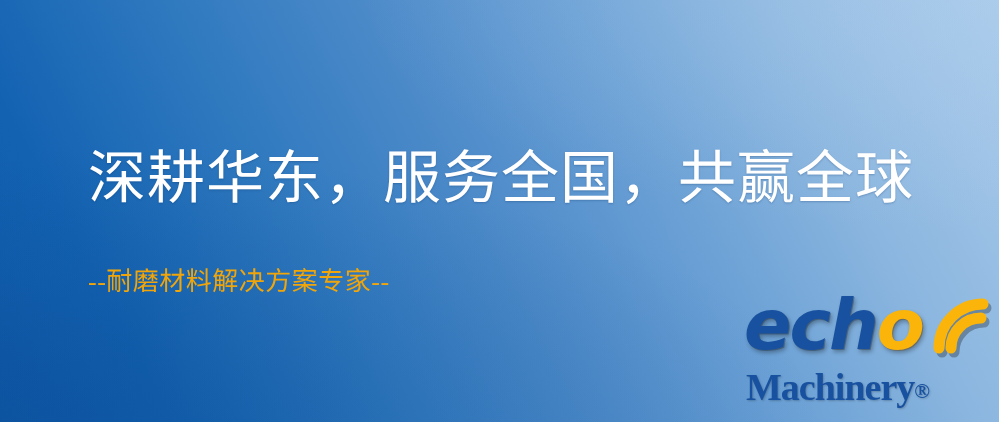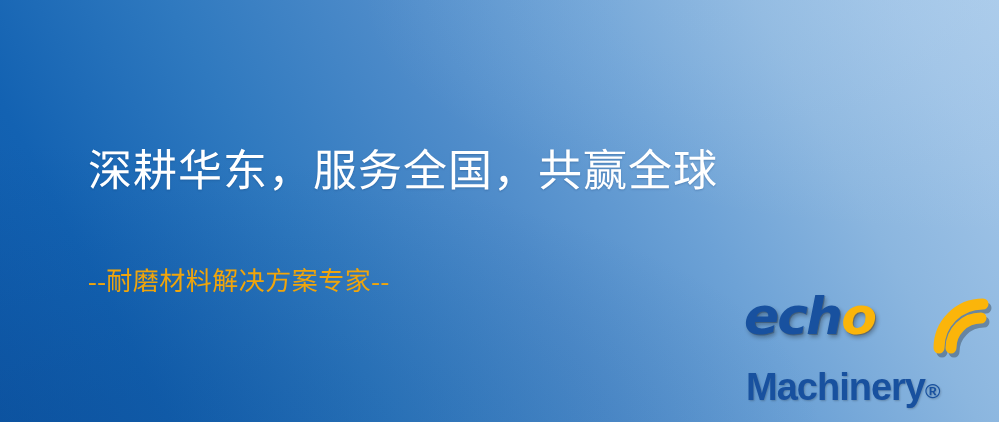--- a/index.html
+++ b/index.html
@@ -37,21 +37,21 @@
       radial-gradient(125% 100% at 0% 100%, rgba(8,70,140,0.36) 0%, rgba(8,70,140,0.14) 38%, rgba(8,70,140,0) 66%),
       radial-gradient(110% 95% at 100% 0%, rgba(186,214,240,0.30) 0%, rgba(186,214,240,0) 58%);
     pointer-events: none;
   }
 
   .headline {
     position: absolute;
     left: 88px;
     top: 148px;
     font-family: "Liberation Serif", "DejaVu Serif", serif;
-    font-size: 44px;
+    font-size: 58px;
     line-height: 1.08;
     font-weight: 400;
     color: #ffffff;
     letter-spacing: 1px;
     white-space: nowrap;
     text-shadow: 0 1px 2px rgba(10,50,100,0.28);
   }
 
   .subtitle {
     position: absolute;
@@ -74,21 +74,21 @@
     top: 296px;
     width: 252px;
     height: 124px;
   }
 
   .logo-wordmark {
     position: absolute;
     left: 0;
     top: -6px;
     font-family: "DejaVu Sans", "Liberation Sans", sans-serif;
-    font-size: 52px;
+    font-size: 70px;
     font-weight: bold;
     font-style: italic;
     letter-spacing: -2px;
     color: #18519f;
     text-shadow:
       1px 1px 0 rgba(0,0,0,0.22),
       2px 3px 4px rgba(0,0,0,0.30);
     line-height: 1;
     white-space: nowrap;
   }
@@ -105,21 +105,21 @@
     top: -4px;
     width: 72px;
     height: 72px;
     overflow: visible;
   }
 
   .logo-sub {
     position: absolute;
     left: 2px;
     top: 72px;
-    font-family: Liberation Sans, sans-serif;
+    font-family: Liberation Serif, serif;
     font-size: 38px;
     font-weight: bold;
     letter-spacing: -1px;
     color: #18519f;
     line-height: 1;
     white-space: nowrap;
     text-shadow: 1px 1px 2px rgba(0,0,0,0.22);
   }
   .logo-sub .reg {
     font-size: 21px;

